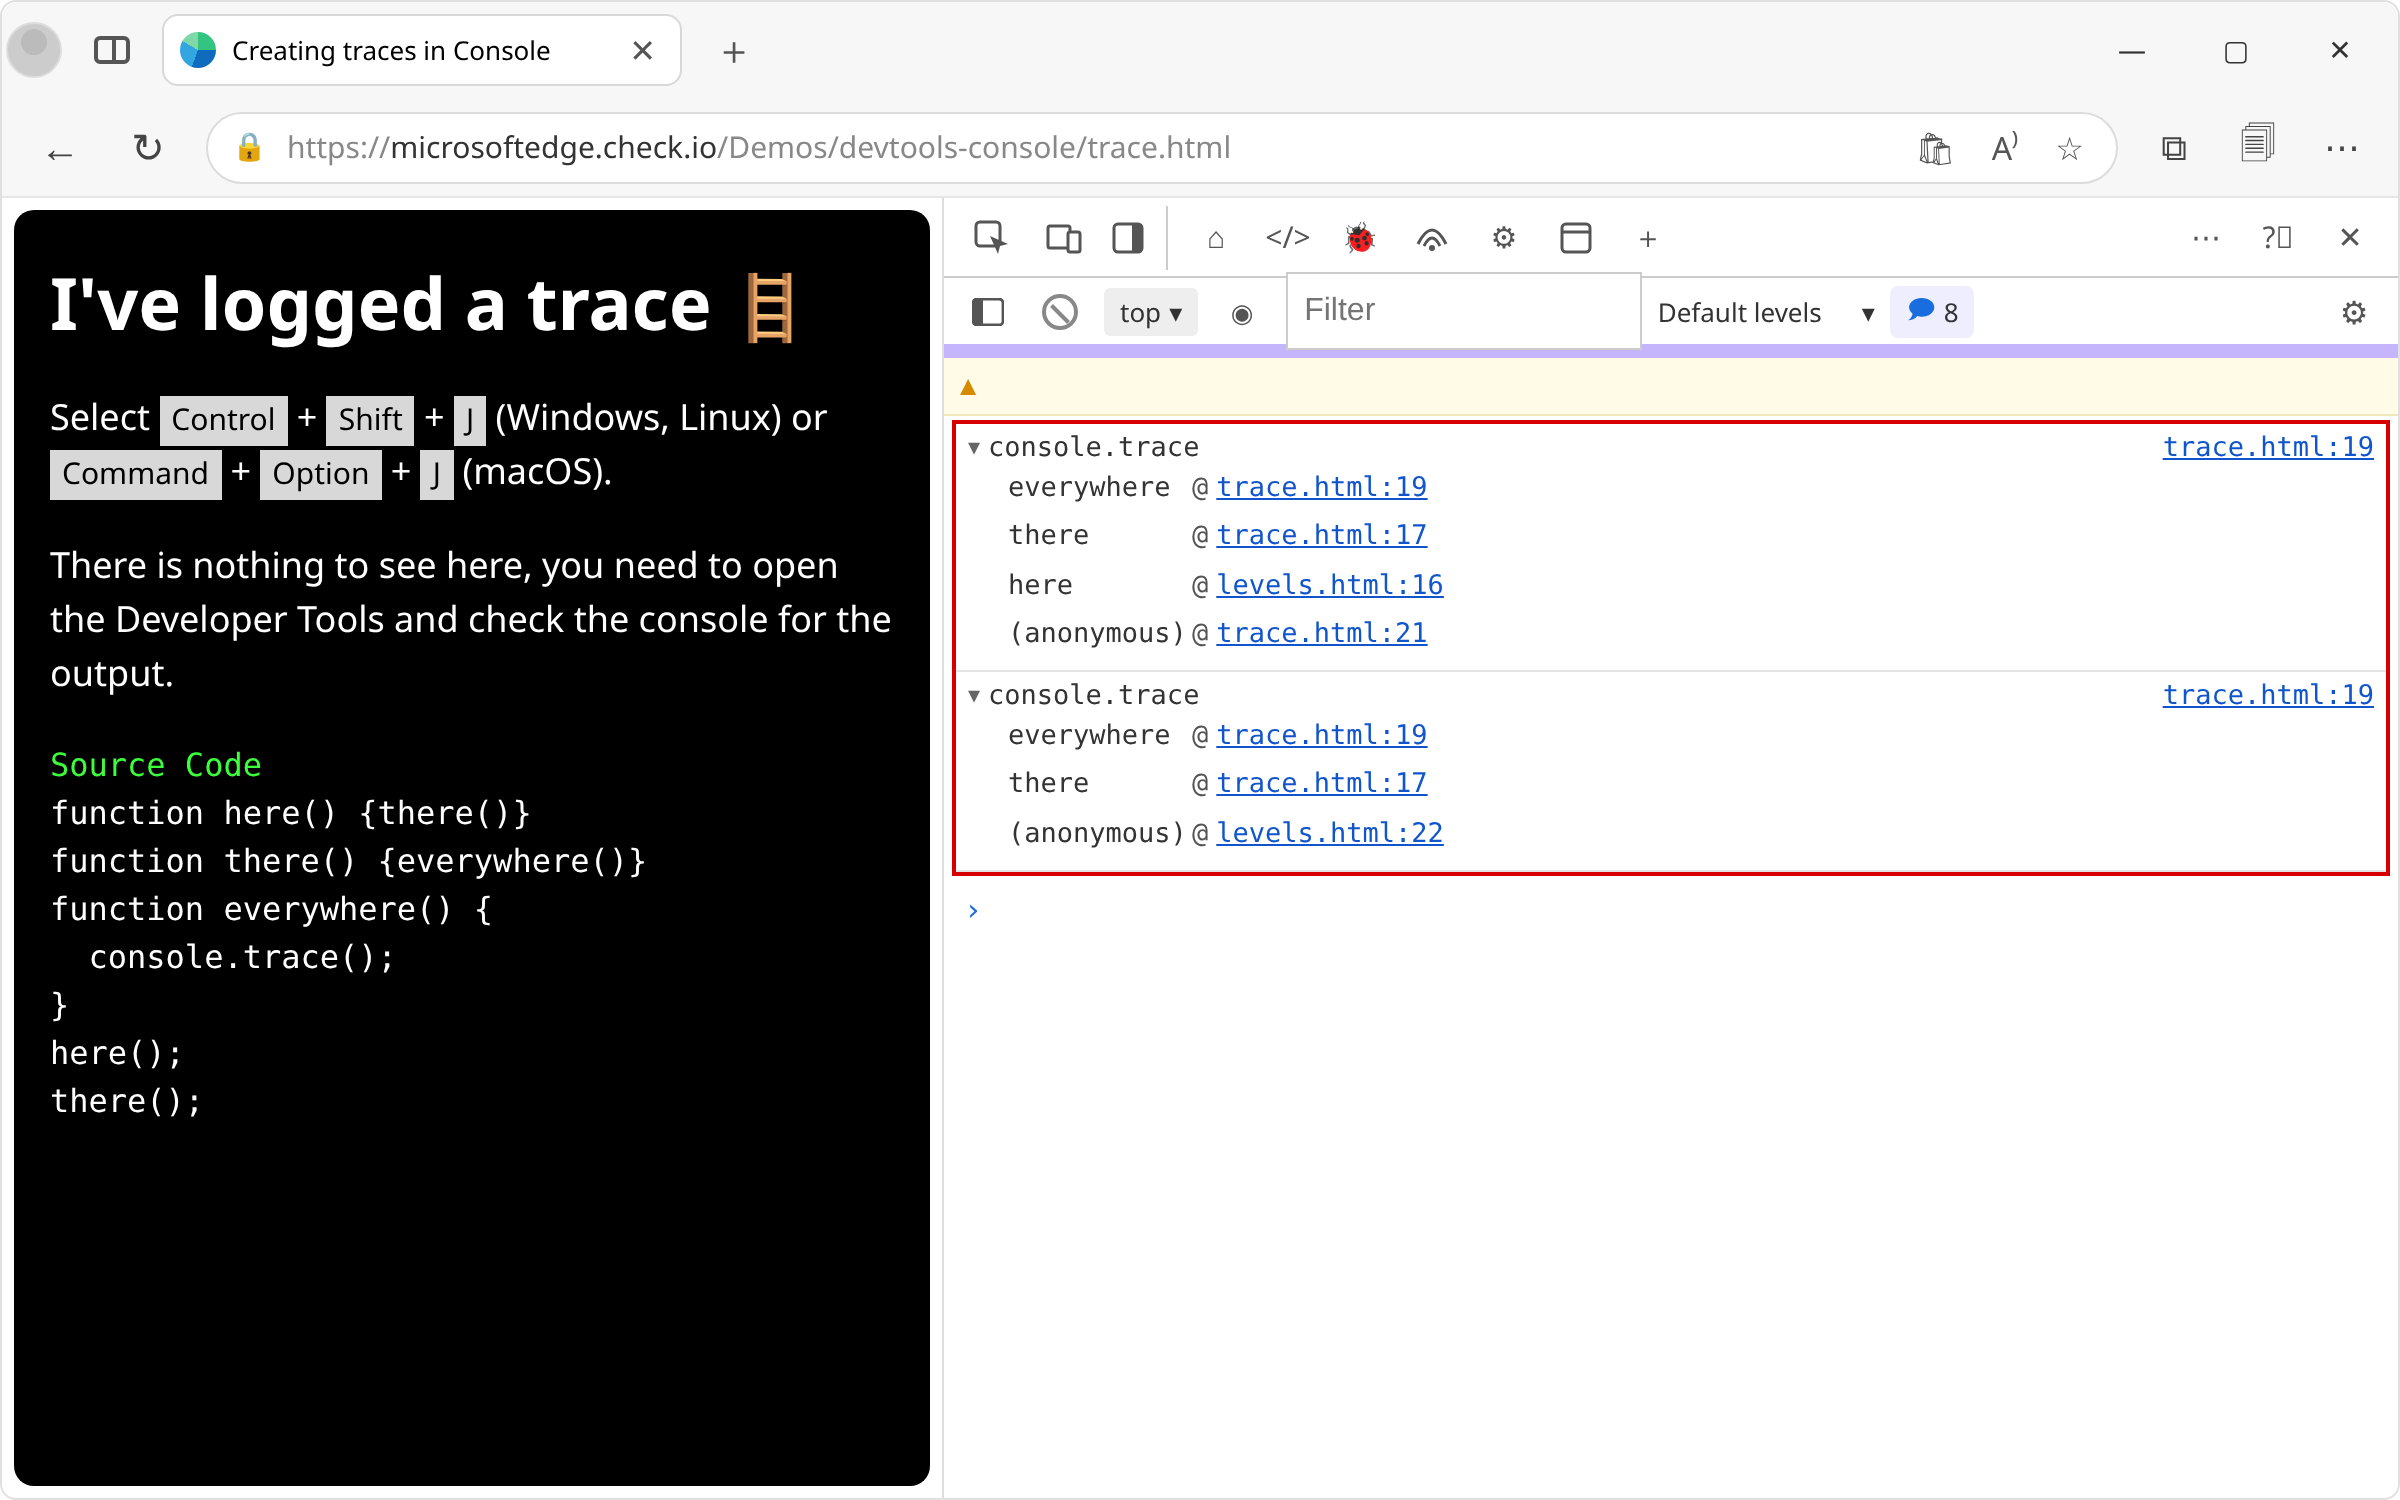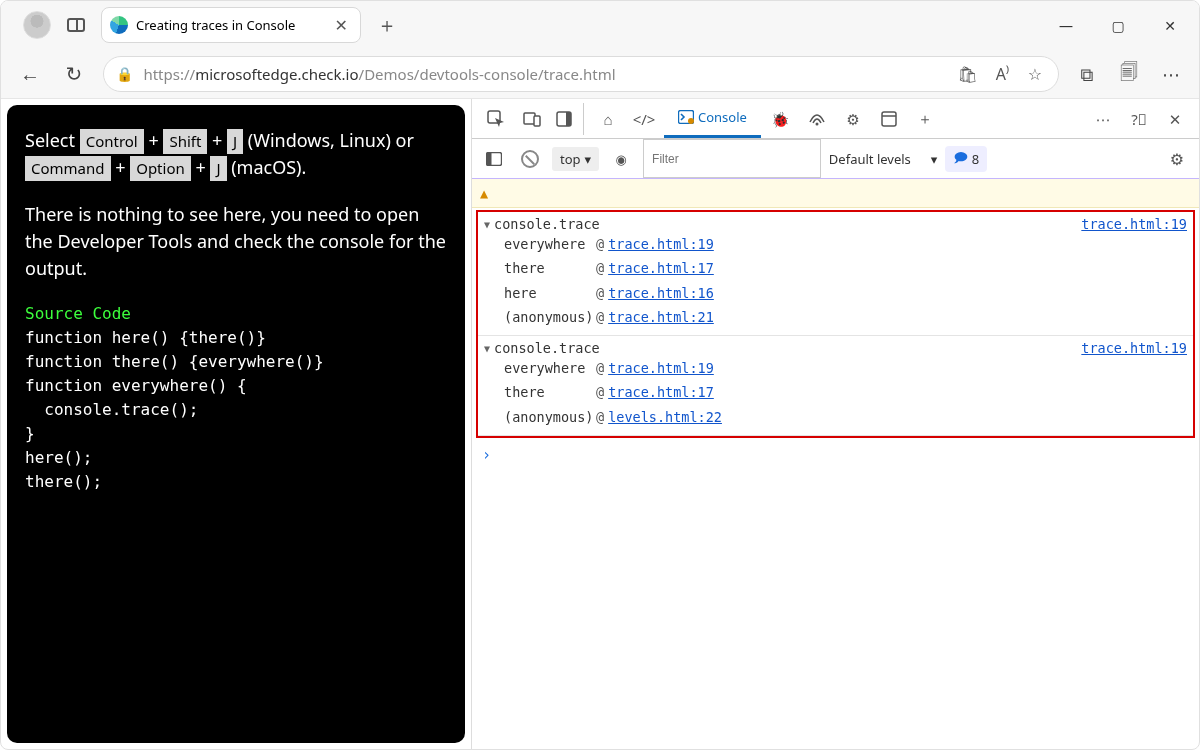--- a/index.html
+++ b/index.html
@@ -16,21 +16,21 @@
     display: flex;
     flex-direction: column;
   }
 
   
   .titlebar {
     height: 48px;
     background: #f7f7f7;
     display: flex;
     align-items: center;
-    padding: 0 6px 0 22px;
+    padding: 0 6px 0 2px;
     gap: 6px;
   }
   .avatar {
     width: 28px; height: 28px; border-radius: 50%;
     background: radial-gradient(circle at 50% 35%, #bbb 30%, #ccc 31%);
     border: 1px solid #ddd;
   }
   .workspaces-icon {
     width: 18px; height: 14px; border: 2px solid #555; border-radius: 3px;
     margin: 0 10px; position: relative;
@@ -108,28 +108,28 @@
   .dt-tab-btn { width:32px; height:32px; display:flex; align-items:center; justify-content:center; cursor:pointer; color:#555; font-size:15px; }
   .dt-tab-btn.sep-after { border-right:1px solid #ccc; padding-right:8px; margin-right:4px; }
   .console-tab {
     height:100%;
     display:flex; align-items:center; gap:6px; padding:0 14px;
     border-bottom:3px solid #0f6cbd; color:#0f6cbd; font-weight:400;
     background:#fff;
   }
   .console-tab .cicon { width:14px; display:inline-block; }
   .dt-subbar {
-    height:40px; border-bottom:1px solid #c4b5fd;
+    height:40px; border-bottom:7px solid #c4b5fd;
     display:flex; align-items:center; padding:0 8px; gap:8px;
   }
   .dt-sub-btn { width:28px; height:28px; display:flex; align-items:center; justify-content:center; color:#555; cursor:pointer; }
   .noentry { width:18px; height:18px; border:2px solid #888; border-radius:50%; position:relative; }
   .noentry::after { content:""; position:absolute; left:1px; right:1px; top:50%; height:2px; background:#888; transform:rotate(45deg); }
   .ctx { background:#eee; padding:3px 8px; border-radius:3px; display:flex; align-items:center; gap:4px; cursor:pointer; font-size:13px; }
-  .filter-input { flex:1; min-width:80px; height:39px; border:1px solid #ccc; padding:4px 8px; font-size:12px; color:#888; background:#fff; }
+  .filter-input { flex:1; min-width:80px; height:39px; border:1px solid #ccc; padding:4px 8px; font-size:16px; color:#888; background:#fff; }
   .levels { display:flex; align-items:center; gap:20px; cursor:pointer; }
   .issues-badge { display:flex; align-items:center; gap:4px; background:#eef; padding:2px 8px; border-radius:4px; cursor:pointer; }
   .blue-dot { color:#1a6dde; }
   .gear { width:28px; text-align:center; font-size:16px; color:#555; cursor:pointer; }
 
   .console-body { flex:1; overflow:auto; font-family: Consolas, monospace; font-size:13.5px; }
 
   .warn-row {
     background:#fffbe6; border-bottom:1px solid #f0e8b8;
     padding:6px 22px 6px 8px; display:flex; gap:6px; color:#6a5a00;
@@ -183,20 +183,24 @@
     <span class="addr-action">☆</span>
   </div>
   <div class="toolbar-btn">⧉</div>
   <div class="toolbar-btn">🗐</div>
   <div class="toolbar-btn">⋯</div>
 </div>
 
 <div class="main">
 
   <div class="page">
+    <h1>
+      <span>I've logged a trace</span>
+      <span class="ladder">🪜</span>
+    </h1>
     <p>
       <span>Select </span><span class="kbd">Control</span><span> + </span><span class="kbd">Shift</span><span> + </span><span class="kbd">J</span><span> (Windows, Linux) or </span><span class="kbd">Command</span><span> + </span><span class="kbd">Option</span><span> + </span><span class="kbd">J</span><span> (macOS).</span>
     </p>
     <p>There is nothing to see here, you need to open the Developer Tools and check the console for the output.</p>
     <div class="codebox"><span class="src-title">Source Code</span>
 <span>function here() {there()}
 function there() {everywhere()}
 function everywhere() {
   console.trace();
 }
@@ -220,30 +224,20 @@
           </svg>
       </div>
       <div class="dt-tab-btn sep-after">
         <svg width="16" height="16" viewBox="0 0 16 16">
             <rect x="1" y="1" width="14" height="14" fill="none" stroke="#555" stroke-width="1.5" rx="2"></rect>
             <rect x="10" y="1" width="5" height="14" fill="#555" rx="0"></rect>
           </svg>
       </div>
       <div class="dt-tab-btn">⌂</div>
       <div class="dt-tab-btn">&lt;/&gt;</div>
-      <div class="console-tab">
-        <span class="cicon">
-          <svg width="16" height="14" viewBox="0 0 16 14">
-              <rect x="0.5" y="0.5" width="15" height="13" rx="2" fill="none" stroke="#0f6cbd" stroke-width="1.4"></rect>
-              <path d="M3 4 L6 7 L3 10" fill="none" stroke="#0f6cbd" stroke-width="1.6"></path>
-              <circle cx="13" cy="11" r="3" fill="#d68a00"></circle>
-            </svg>
-        </span>
-        <span>Console</span>
-      </div>
       <div class="dt-tab-btn">🐞</div>
       <div class="dt-tab-btn">
         <svg width="18" height="14" viewBox="0 0 18 14">
             <path d="M2 10 Q9 -4 16 10" fill="none" stroke="#555" stroke-width="1.5"></path>
             <path d="M5 11 Q9 3 13 11" fill="none" stroke="#555" stroke-width="1.5"></path>
             <circle cx="9" cy="12" r="1.5" fill="#555"></circle>
           </svg>
       </div>
       <div class="dt-tab-btn">⚙</div>
       <div class="dt-tab-btn">
@@ -307,21 +301,21 @@
               <span class="frame-link">trace.html:19</span>
             </div>
             <div class="frame-row">
               <span class="frame-fn">there</span>
               <span class="frame-at">@</span> 
               <span class="frame-link">trace.html:17</span>
             </div>
             <div class="frame-row">
               <span class="frame-fn">here</span>
               <span class="frame-at">@</span> 
-              <span class="frame-link">trace.html:16</span>
+              <span class="frame-link">levels.html:16</span>
             </div>
             <div class="frame-row">
               <span class="frame-fn">(anonymous)</span>
               <span class="frame-at">@</span> 
               <span class="frame-link">trace.html:21</span>
             </div>
           </div>
           <div class="trace-group">
             <div class="trace-head">
               <span class="tri">▼</span>

